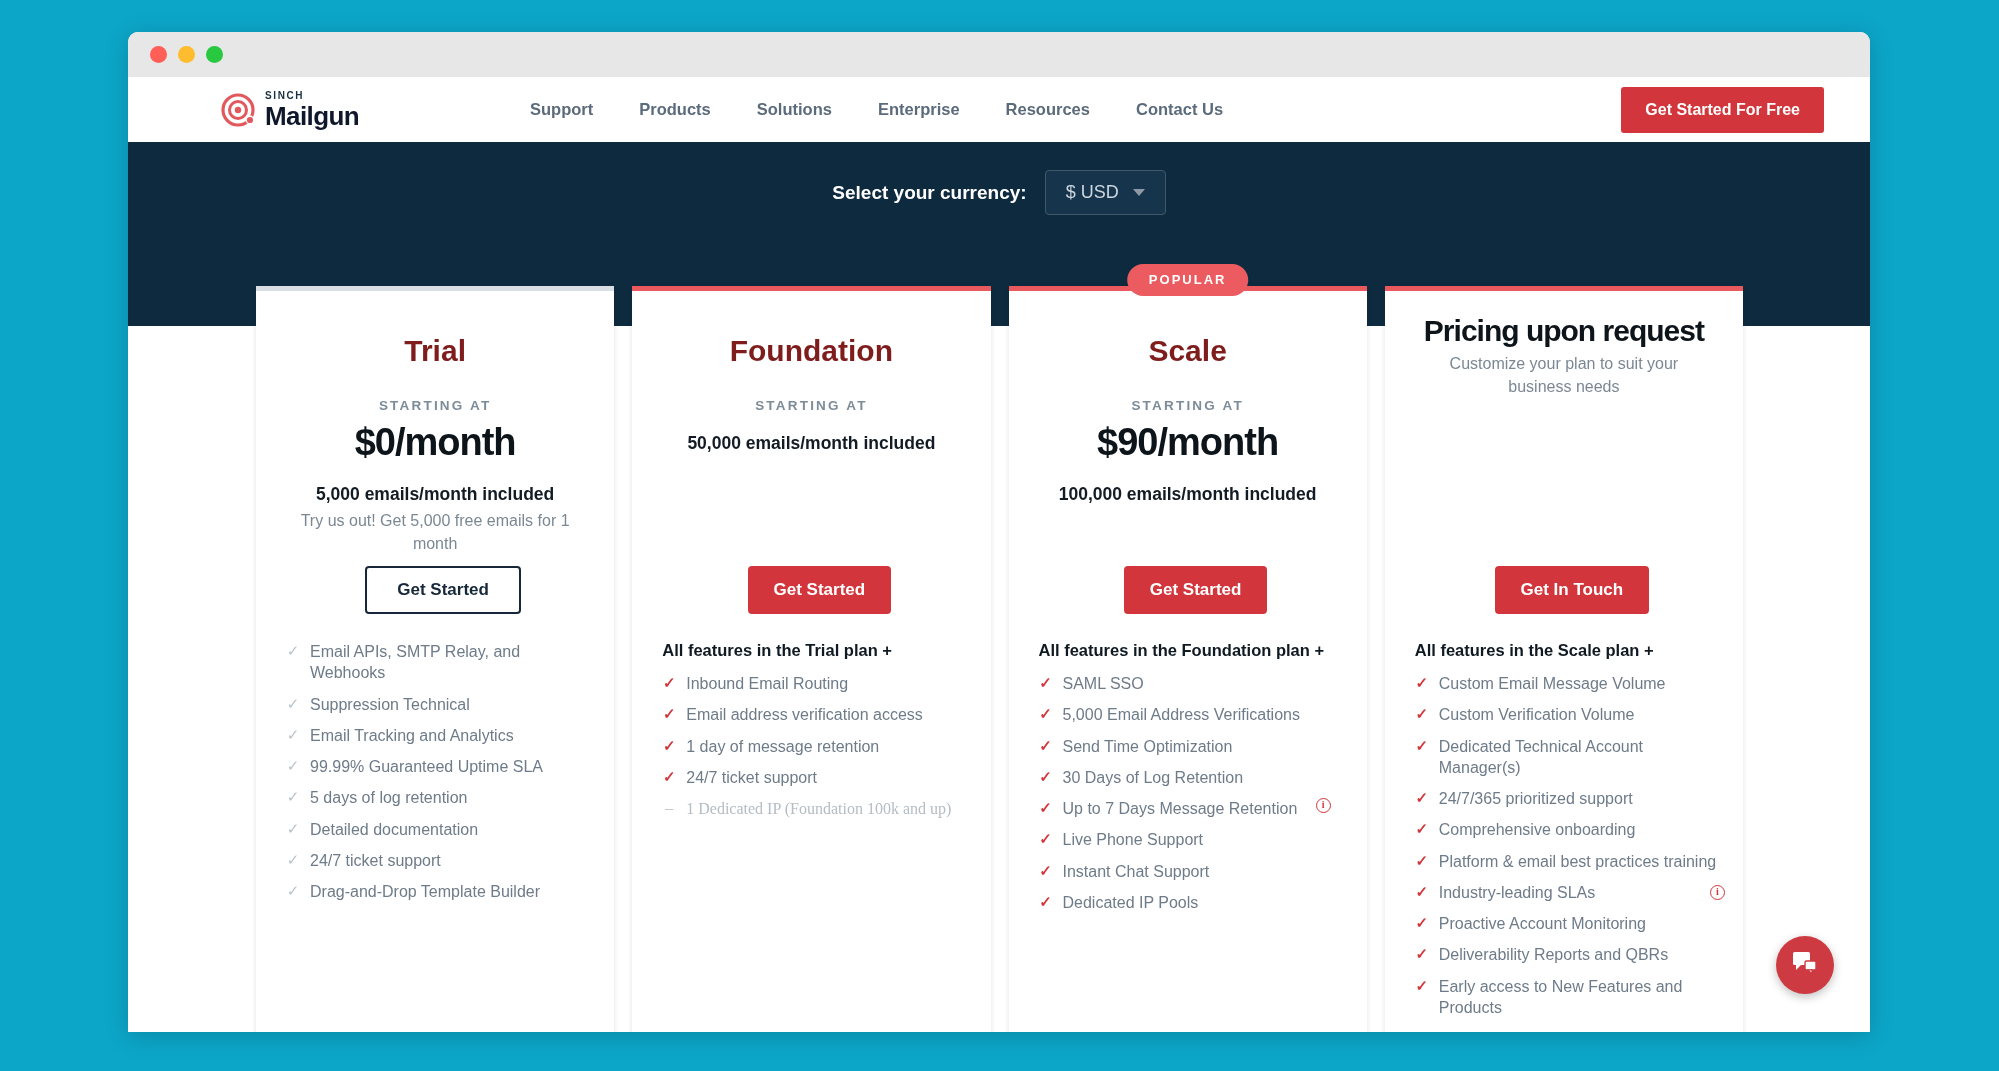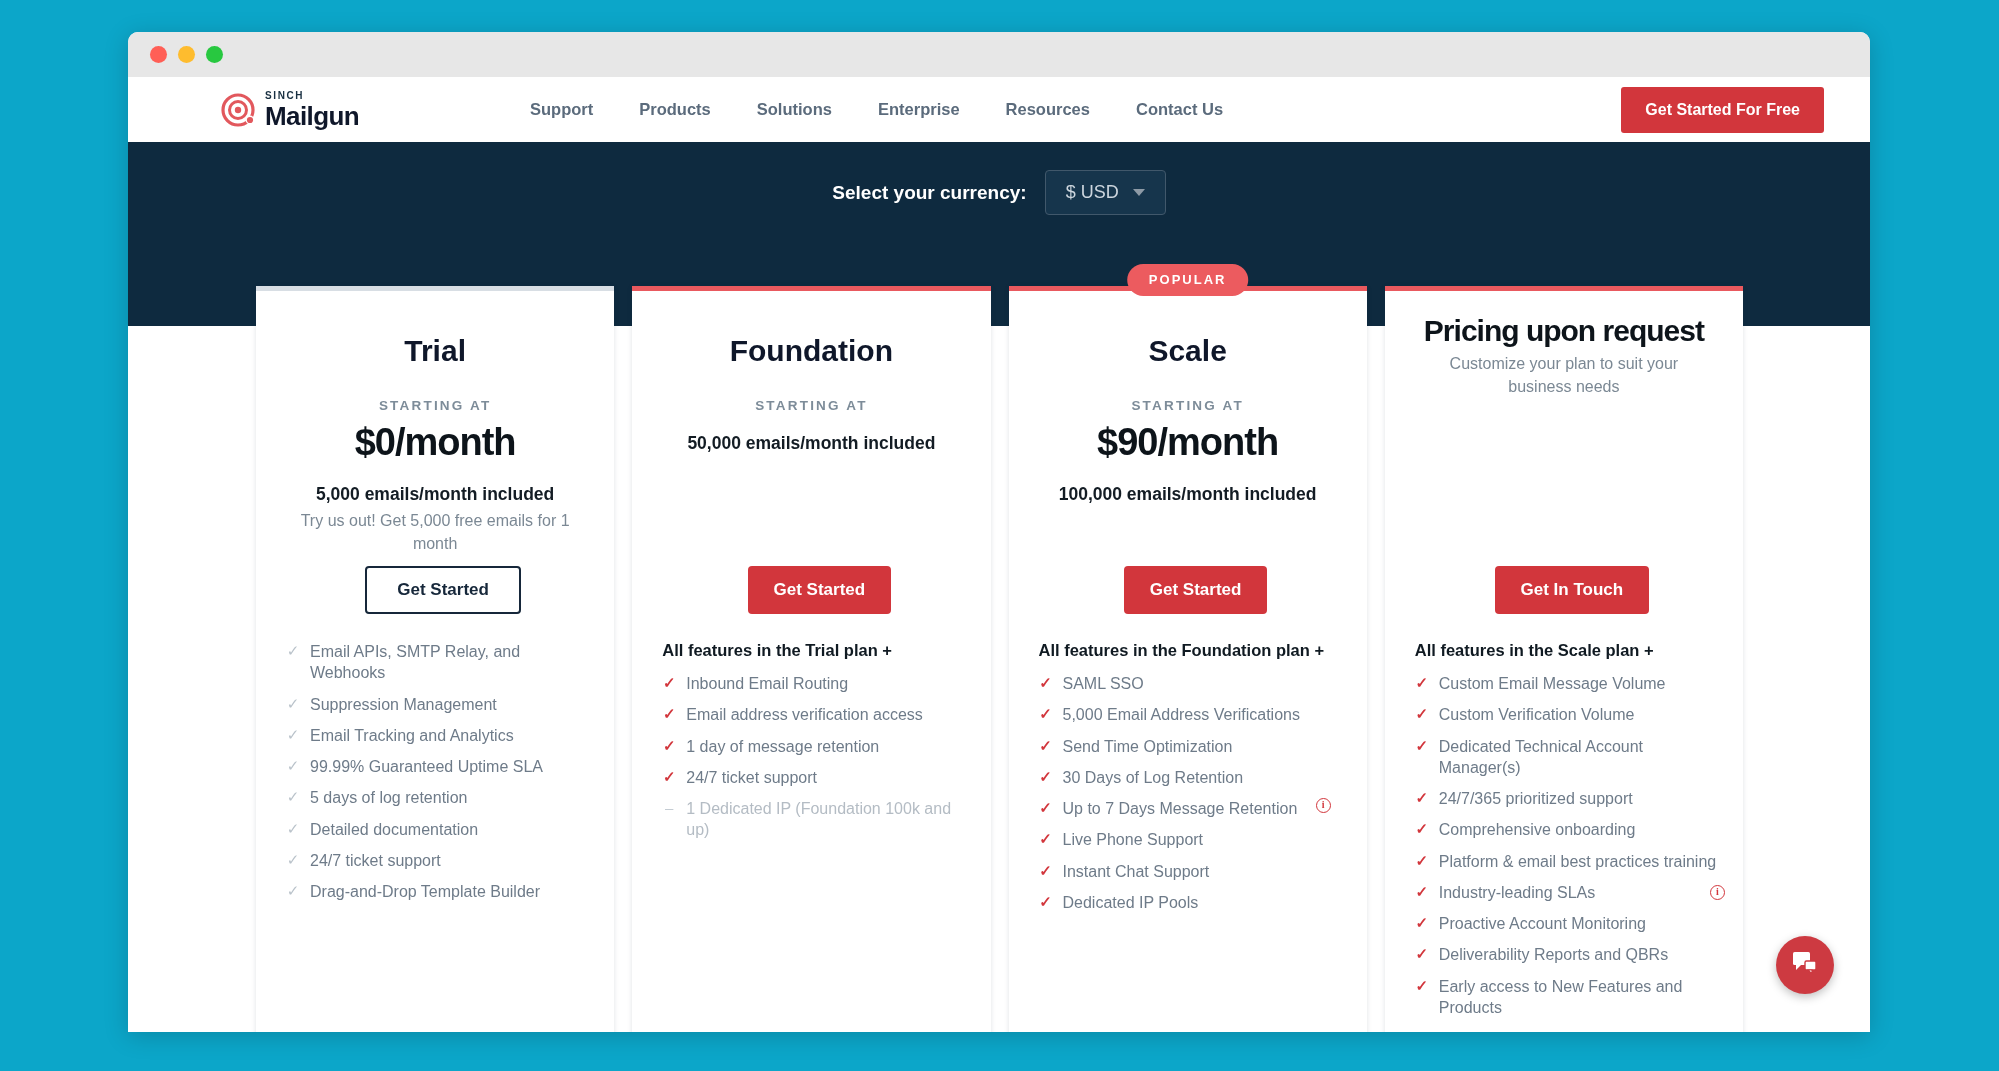--- a/index.html
+++ b/index.html
@@ -135,21 +135,21 @@
     font-size: 13px; font-weight: bold;
     letter-spacing: 2px;
     padding: 8px 22px 9px;
     border-radius: 20px;
     white-space: nowrap;
   }
 
   .plan-name {
     text-align: center;
     font-size: 30px; font-weight: bold;
-    color: #0f172a;
+    color: #7f1d1d;
     margin-top: 48px;
   }
   .starting-at {
     text-align: center;
     font-size: 13.5px; font-weight: bold;
     letter-spacing: 2.2px;
     color: #7d8c99;
     margin-top: 30px;
   }
   .price {
@@ -215,21 +215,21 @@
   .feature .mark {
     flex: 0 0 14px;
     width: 14px;
     line-height: 1.33;
     text-align: center;
     font-size: 15px;
   }
   .mark.check-gray { color: #b9c2ca; }
   .mark.check-red  { color: #d2363c; font-weight: bold; }
   .mark.dash       { color: #c4ccd3; }
-  .feature.muted .label { color: #b4bcc4; }
+  .feature.muted .label { color: #b4bcc4; font-family: Liberation Serif, serif; }
   .feature .label { flex: 1 1 auto; }
 
   .info-icon {
     display: inline-block;
     width: 15px; height: 15px;
     border: 1.4px solid #d2363c;
     border-radius: 50%;
     color: #d2363c;
     font-size: 10px;
     font-weight: bold;
@@ -316,21 +316,21 @@
         <div class="btn-wrap">
           <button class="btn outline">Get Started</button>
         </div>
         <div class="features">
           <div class="feature">
             <span class="mark check-gray">✓</span>
             <span class="label">Email APIs, SMTP Relay, and Webhooks</span>
           </div>
           <div class="feature">
             <span class="mark check-gray">✓</span>
-            <span class="label">Suppression Management</span>
+            <span class="label">Suppression Technical</span>
           </div>
           <div class="feature">
             <span class="mark check-gray">✓</span>
             <span class="label">Email Tracking and Analytics</span>
           </div>
           <div class="feature">
             <span class="mark check-gray">✓</span>
             <span class="label">99.99% Guaranteed Uptime SLA</span>
           </div>
           <div class="feature">

